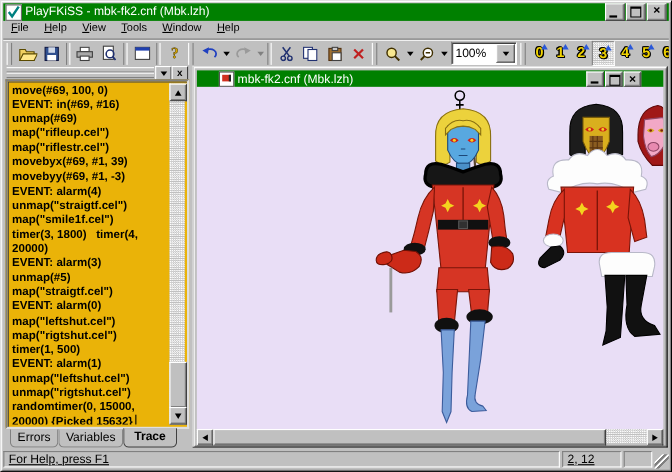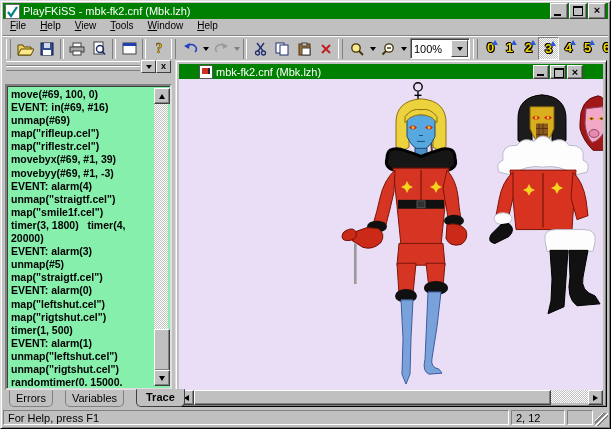--- a/index.html
+++ b/index.html
@@ -53,38 +53,38 @@
   
   .left-pane{position:absolute;left:2px;top:59px;width:170px;bottom:19px;}
   .pane-head{position:absolute;left:1px;right:1px;top:0;height:12px;}
   .grip-line{position:absolute;left:2px;right:32px;height:3px;border-top:1px solid #fff;border-bottom:1px solid #808080;}
   .grip1{top:1px;} .grip2{top:6px;}
   .pane-btn{position:absolute;top:0;width:13px;height:11px;background:#c0c0c0;
       border:1px solid;border-color:#fff #404040 #404040 #fff;display:flex;align-items:center;justify-content:center;}
   .pane-btn.dropb{right:16px;} .pane-btn.closeb{right:1px;}
   .pane-btn .tiny-tri{width:0;height:0;border-left:3px solid transparent;border-right:3px solid transparent;border-top:4px solid #000;}
   .pane-btn .tiny-x{font-size:9px;font-weight:bold;line-height:9px;}
-  .listbox{position:absolute;left:2px;right:1px;top:12px;bottom:19px;background:#86efac;
-      border:2px solid;border-color:#808080 #dfdfdf #dfdfdf #808080;box-shadow:inset 1px 1px 0 #404040;margin-top:12px;}
+  .listbox{position:absolute;left:2px;right:1px;top:12px;bottom:19px;background:#eab308;
+      border:2px solid;border-color:#808080 #dfdfdf #dfdfdf #808080;box-shadow:inset 1px 1px 0 #404040;}
   .trace-lines{position:absolute;top:2px;left:4px;right:17px;bottom:2px;overflow:hidden;
       font-weight:bold;font-size:10.5px;line-height:13.1px;white-space:pre;color:#000;}
   .caret{display:inline-block;width:1px;height:11px;background:#000;vertical-align:-2px;margin-left:2px;}
   .vsb{position:absolute;top:2px;bottom:2px;right:2px;width:14px;
       background-image:repeating-conic-gradient(#fff 0% 25%,#c0c0c0 25% 50%);background-size:2px 2px;}
   .sb-btn{position:absolute;left:0;width:14px;height:14px;background:#c0c0c0;
       border:1px solid;border-color:#fff #404040 #404040 #fff;box-shadow:inset -1px -1px 0 #808080;
       display:flex;align-items:center;justify-content:center;}
   .sb-up{top:0;} .sb-dn{bottom:0;}
   .arr-up{width:0;height:0;border-left:3px solid transparent;border-right:3px solid transparent;border-bottom:5px solid #000;}
   .arr-dn{width:0;height:0;border-left:3px solid transparent;border-right:3px solid transparent;border-top:5px solid #000;}
   .vsb-thumb{position:absolute;left:0;width:14px;height:40px;bottom:15px;background:#c0c0c0;
       border:1px solid;border-color:#fff #404040 #404040 #fff;box-shadow:inset -1px -1px 0 #808080;}
   .tabs{position:absolute;left:6px;bottom:0;height:19px;display:flex;align-items:flex-start;font-size:11px;}
   .tab{background:#c0c0c0;border:1px solid #808080;border-top:1px solid #c0c0c0;
-      border-radius:0 0 5px 5px;padding:1px 6px 2px 6px;margin-right:12px;color:#000;text-align:center;}
+      border-radius:0 0 5px 5px;padding:1px 6px 2px 6px;margin-right:0;color:#000;text-align:center;}
   .tab.active{font-weight:bold;border-color:#404040;border-top-color:#c0c0c0;padding:1px 9px 3px 9px;position:relative;top:-1px;background:#c0c0c0;z-index:2;}
   
   .doc{position:absolute;left:174px;top:59px;width:430px;bottom:21px;background:#c0c0c0;
       border:1px solid;border-color:#dfdfdf #000 #000 #dfdfdf;box-shadow:inset 1px 1px 0 #fff, inset -1px -1px 0 #808080;}
   .doc-title{position:absolute;left:3px;top:3px;right:3px;height:15px;background:#008000;
       display:flex;align-items:center;padding:0 20px;gap:3px;}
   .doc-icon{width:12px;height:12px;background:#fff;border:1px solid #555;flex:0 0 auto;position:relative;}
   .doc-icon::after{content:"";position:absolute;left:2px;top:2px;width:6px;height:6px;background:#d03020;border-right:2px solid #222;}
   .doc-title .title-text{font-size:11px;}
   .doc-title .cap-btn{width:14px;height:12px;}
@@ -95,21 +95,21 @@
   .hs-btn{width:13px;height:13px;background:#c0c0c0;flex:0 0 auto;
       border:1px solid;border-color:#fff #404040 #404040 #fff;box-shadow:inset -1px -1px 0 #808080;
       display:flex;align-items:center;justify-content:center;}
   .arr-l{width:0;height:0;border-top:3px solid transparent;border-bottom:3px solid transparent;border-right:5px solid #000;}
   .arr-r{width:0;height:0;border-top:3px solid transparent;border-bottom:3px solid transparent;border-left:5px solid #000;}
   .hs-thumb{width:355px;height:13px;background:#c0c0c0;flex:0 0 auto;
       border:1px solid;border-color:#fff #404040 #404040 #fff;box-shadow:inset -1px -1px 0 #808080;}
   .hs-track{flex:1;}
   
   .statusbar{position:absolute;left:2px;right:2px;bottom:2px;height:17px;background:#c0c0c0;
-      display:flex;align-items:center;gap:2px;padding-top:2px;font-size:11px;}
+      display:flex;align-items:center;gap:2px;padding-top:2px;font-size:11px;text-decoration:underline;}
   .st-panel{height:13px;border:1px solid;border-color:#808080 #fff #fff #808080;
       display:flex;align-items:center;padding:0 4px;color:#000;}
   .st-msg{flex:1;}
   .st-pos{width:44px;flex:0 0 auto;text-align:right;}
   .st-blank{width:16px;flex:0 0 auto;}
   .grip{width:13px;height:13px;flex:0 0 auto;align-self:flex-end;
       background:linear-gradient(135deg,transparent 0 5px,#fff 5px 6px,#808080 6px 8px,transparent 8px 9px,#fff 9px 10px,#808080 10px 12px,transparent 12px);}
 </style>
 </head>
 <body>

